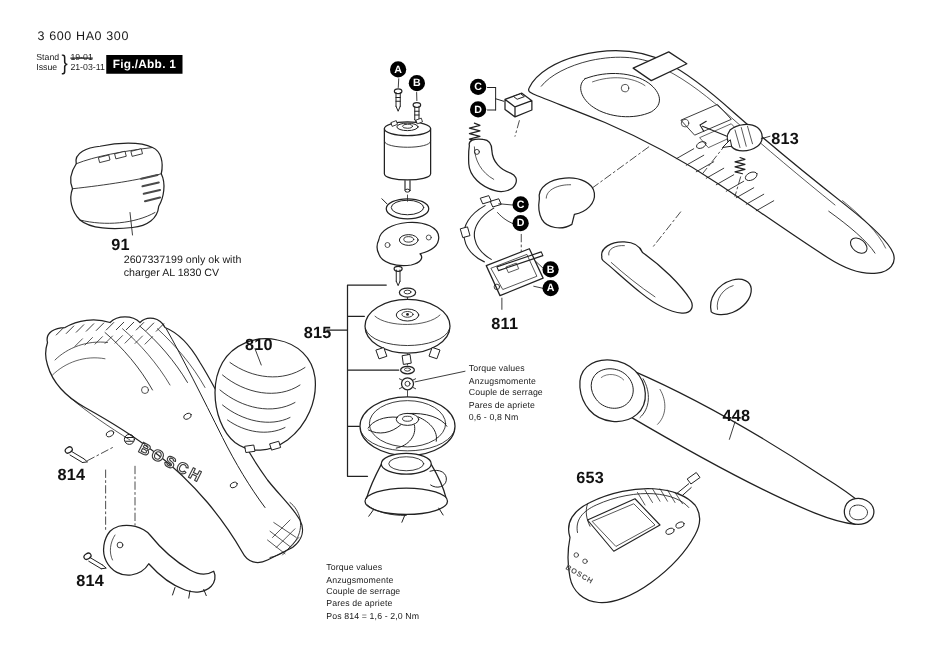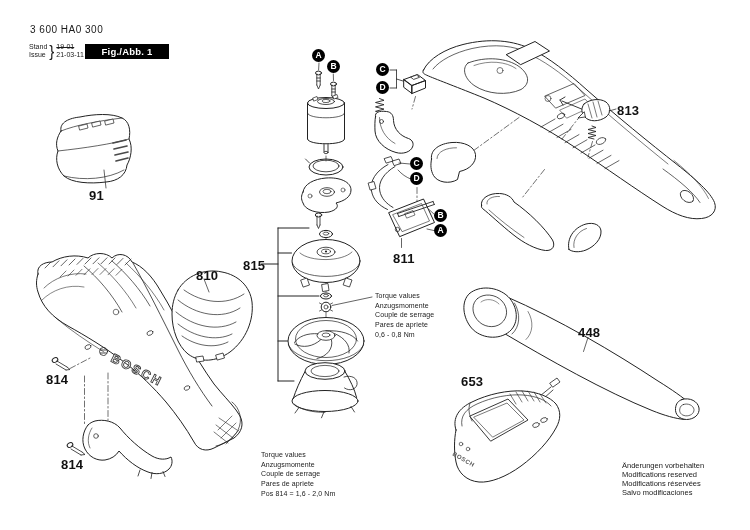--- a/index.html
+++ b/index.html
@@ -11,21 +11,21 @@
   .part-label { font-weight:bold; font-size:13px; letter-spacing:.2px; color:#111; }
   .note { font-size:7px; line-height:9.7px; letter-spacing:.1px; color:#1a1a1a; }
   .note span { display:block; }
   .note-lg { font-size:8.5px; line-height:11.3px; color:#1a1a1a; }
   .note-lg span { display:block; }
   .legal { font-size:7.5px; line-height:8.9px; color:#1a1a1a; }
   .legal span { display:block; }
   .callout { width:13px; height:13px; border-radius:50%; background:#000; color:#fff;
              font-size:8.5px; font-weight:bold; display:flex; align-items:center;
              justify-content:center; line-height:1; }
-  .figbadge { left:85px; top:44px; width:84px; height:15px; background:#000; color:#fff;
+  .figbadge { left:85px; top:44px; width:61px; height:15px; background:#000; color:#fff;
               font-weight:bold; font-size:9.5px; display:flex; align-items:center;
               justify-content:center; letter-spacing:.2px; }
   .hdr-pn { left:30px; top:24px; font-size:10px; letter-spacing:.5px; }
   .rev { left:29px; top:42px; display:flex; align-items:center; gap:2px; }
   .rev-words span, .rev-dates span { display:block; font-size:7px; line-height:8px; }
   .rev-brace { font-size:15px; font-weight:400; transform:scaleY(1.15); }
   .strike { text-decoration:line-through; }
 </style>
 </head>
 <body>
@@ -285,37 +285,35 @@
 
   <div class="abs callout" style="left:312px;top:49px">A</div>
   <div class="abs callout" style="left:327px;top:60px">B</div>
   <div class="abs callout" style="left:376px;top:63px">C</div>
   <div class="abs callout" style="left:376px;top:81px">D</div>
   <div class="abs callout" style="left:410px;top:157px">C</div>
   <div class="abs callout" style="left:410px;top:172px">D</div>
   <div class="abs callout" style="left:434px;top:209px">B</div>
   <div class="abs callout" style="left:434px;top:224px">A</div>
 
+  <div class="abs note-lg" style="left:99px;top:202px">
+    <span>2607337199 only ok with</span>
+    <span>charger AL 1830 CV</span>
+  </div>
 
   <div class="abs note" style="left:375px;top:291px">
     <span>Torque values</span>
     <span>Anzugsmomente</span>
     <span>Couple de serrage</span>
     <span>Pares de apriete</span>
     <span>0,6 - 0,8 Nm</span>
   </div>
 
   <div class="abs note" style="left:261px;top:450px">
     <span>Torque values</span>
     <span>Anzugsmomente</span>
     <span>Couple de serrage</span>
     <span>Pares de apriete</span>
     <span>Pos 814 = 1,6 - 2,0 Nm</span>
   </div>
 
-  <div class="abs legal" style="left:622px;top:462px">
-    <span>Änderungen vorbehalten</span>
-    <span>Modifications reserved</span>
-    <span>Modifications réservées</span>
-    <span>Salvo modificaciones</span>
-  </div>
 
 </div>
 
 </body></html>

